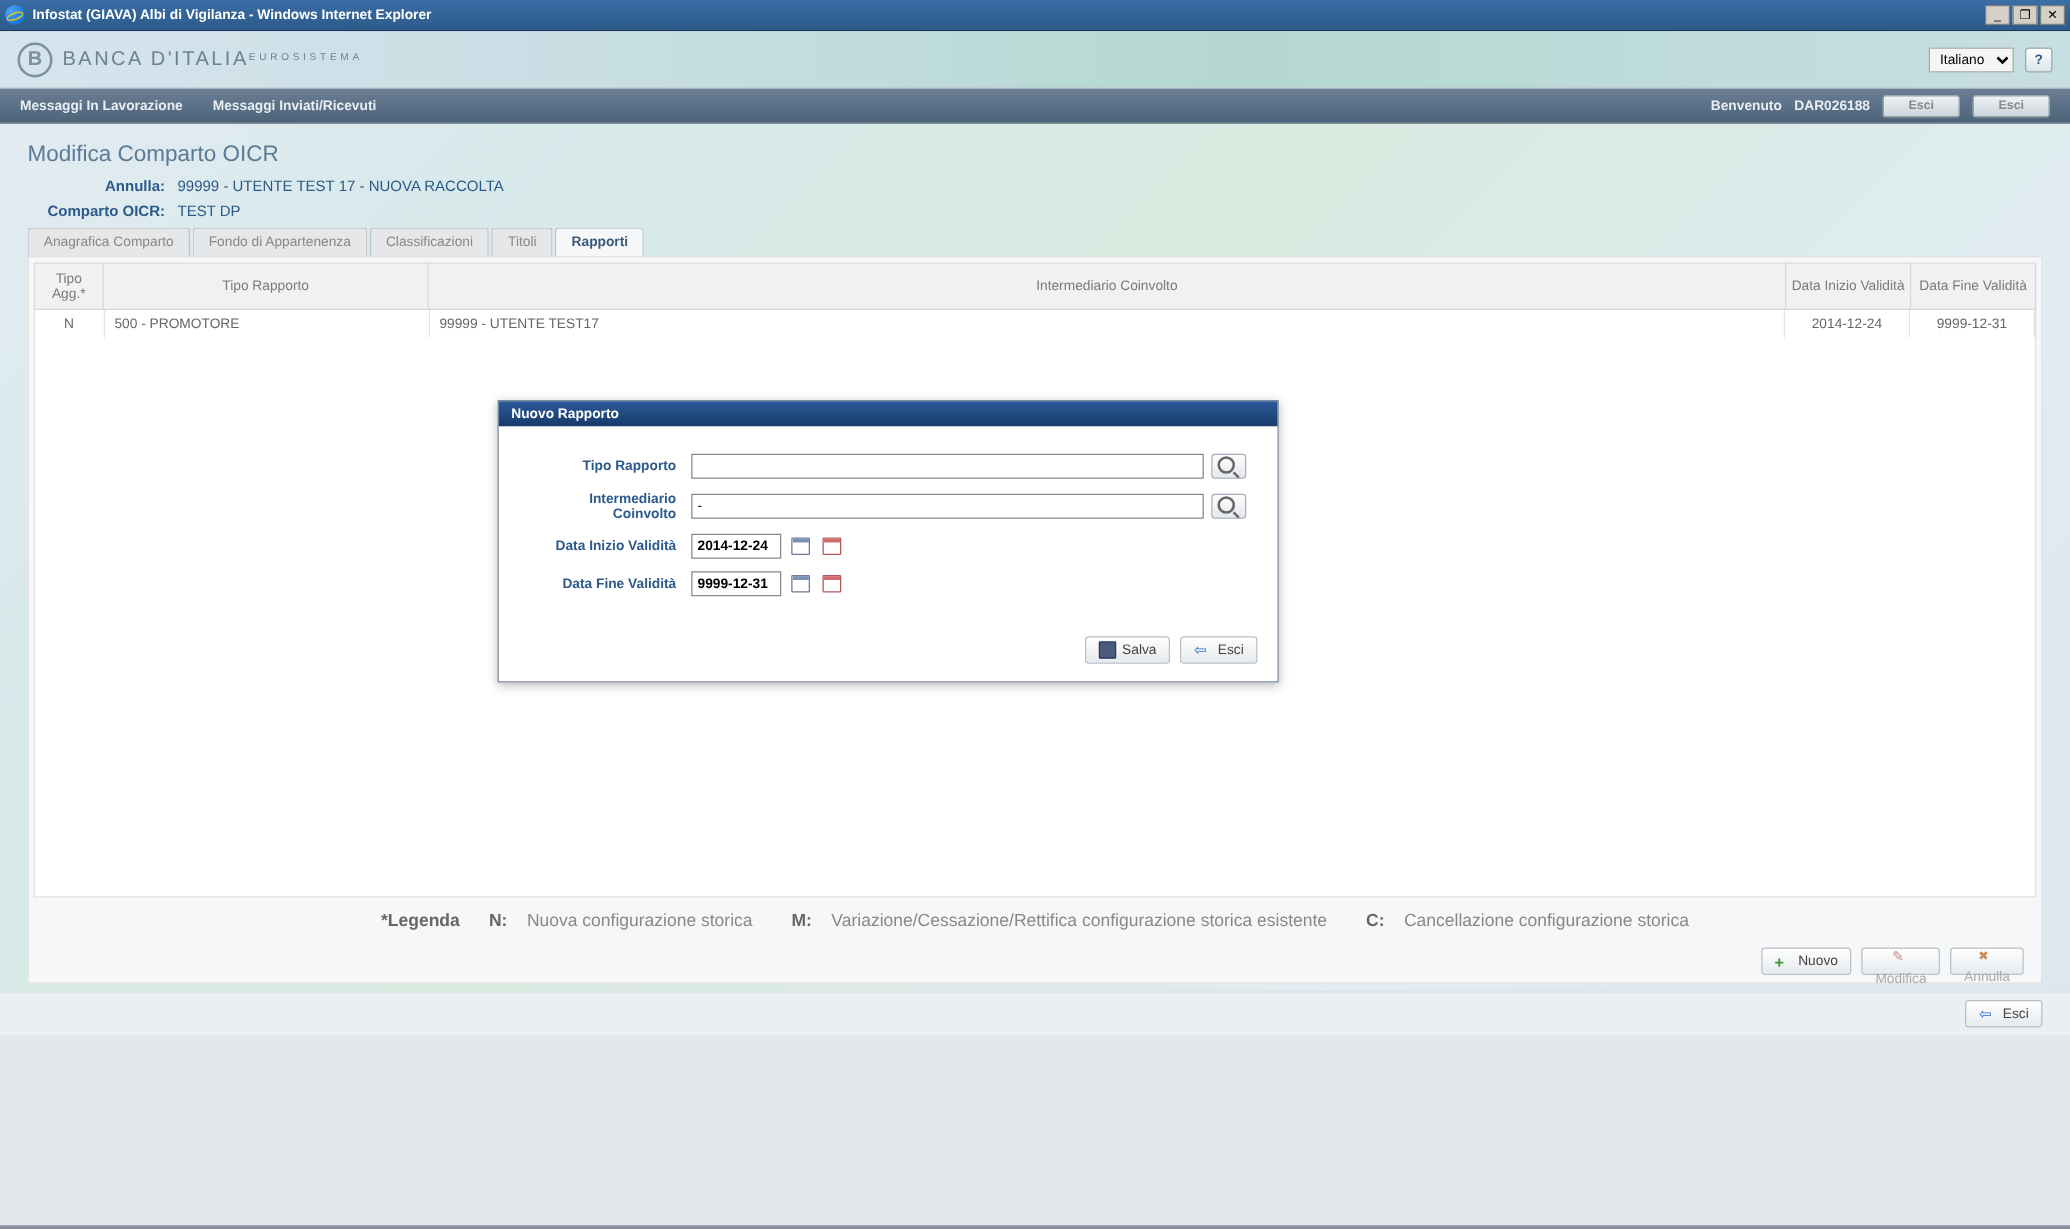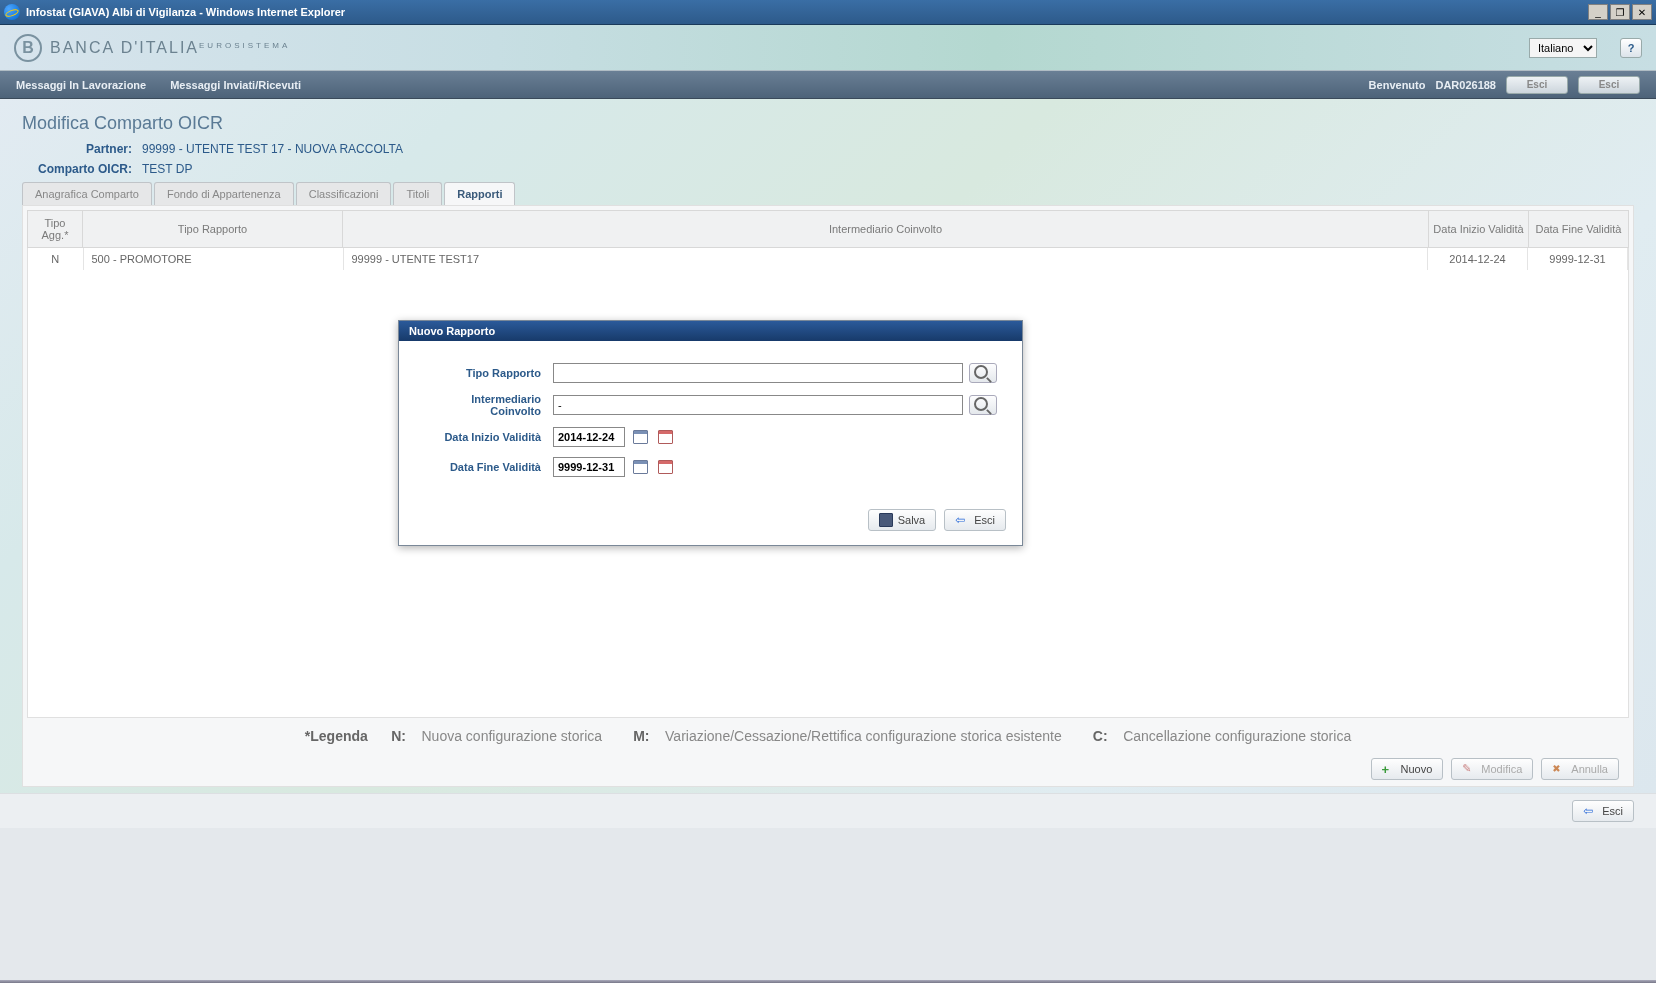--- a/index.html
+++ b/index.html
@@ -57,21 +57,21 @@
     border-bottom:1px solid #b0bcc4;
   }
   .logo-wrap { display:flex; align-items:center; gap:8px; color:#6b8290; }
   .logo-glyph {
     width:28px;height:28px;border:2px solid #7a92a0;border-radius:50%;
     display:flex;align-items:center;justify-content:center;font-size:16px;font-weight:bold;color:#7a92a0;
   }
   .logo-text { display:flex; flex-direction:row; line-height:1; }
   .brand { font-size:16px; letter-spacing:2px; font-weight:normal;}
   .subbrand { font-size:8px; letter-spacing:3px; margin-top:2px; }
-  .header-right { margin-left:auto; display:flex; align-items:center; gap:23px; }
+  .header-right { margin-left:auto; display:flex; align-items:center; gap:9px; }
   .lang-select {
     width:68px; height:20px; border:1px solid #9aa; background:#f5f5f5;
     font-size:11px; padding:0 4px;
   }
   .help-btn {
     width:22px;height:20px;border:1px solid #9aa;background:linear-gradient(#fff,#dce4ea);
     border-radius:3px;display:flex;align-items:center;justify-content:center;
     color:#2a5a8a; font-weight:bold;
   }
   
@@ -161,21 +161,21 @@
   
   .actions { display:flex; justify-content:flex-end; gap:8px; padding:4px 10px 6px 0;}
   .btn {
     height:22px; padding:0 10px;
     border:1px solid #b8c0c6;
     background:linear-gradient(#fefefe,#e6eaee);
     border-radius:3px;
     display:flex;align-items:center;gap:5px;
     font-size:11px;color:#444;cursor:pointer;
   }
-  .btn.disabled { color:#aaa; cursor:default; }
+  .btn.disabled { color:#aaa; cursor:default;flex-direction:column; }
   .btn .ico { width:14px;height:14px;display:inline-block;}
   .ico.plus::before{content:"+";color:#3a9a3a;font-weight:bold;font-size:13px;}
   .ico.pencil::before{content:"✎";color:#c88;}
   .ico.cancel::before{content:"✖";color:#c85;font-size:10px;}
   .ico.exit::before{content:"⇦";color:#2a6ad8;font-size:12px;}
   .ico.save::before{content:"";display:block;width:12px;height:12px;background:#4a5a7a;border:1px solid #2a3a5a;border-radius:1px;position:relative;}
   .ico.save::after{content:"";position:absolute;}
   .ico.lookup::before{content:"";display:inline-block;width:10px;height:10px;border:2px solid #666;border-radius:50%;}
   .ico.lookup::after{content:"";display:inline-block;width:6px;height:2px;background:#666;transform:rotate(45deg);margin-left:-2px;margin-bottom:-2px;}
   .ico.cal::before{content:"";display:block;width:13px;height:12px;border:1px solid #6a7a9a;background:#fff;border-radius:1px;box-shadow:inset 0 3px 0 #7a90b5;position:relative;}
@@ -265,21 +265,21 @@
     <span class="user">Benvenuto</span>
     <span class="user">DAR026188</span>
     <div class="top-btn">Esci</div>
     <div class="top-btn">Esci</div>
   </div>
 </div>
 
 <div class="main">
   <div class="page-title">Modifica Comparto OICR</div>
   <div class="info-row">
-    <div class="info-label">Partner:</div>
+    <div class="info-label">Annulla:</div>
     <div class="info-value">99999 - UTENTE TEST 17 - NUOVA RACCOLTA</div>
   </div>
   <div class="info-row">
     <div class="info-label">Comparto OICR:</div>
     <div class="info-value">TEST DP</div>
   </div>
 
   <div class="tabs-row">
     <div class="tab">Anagrafica Comparto</div>
     <div class="tab">Fondo di Appartenenza</div>

